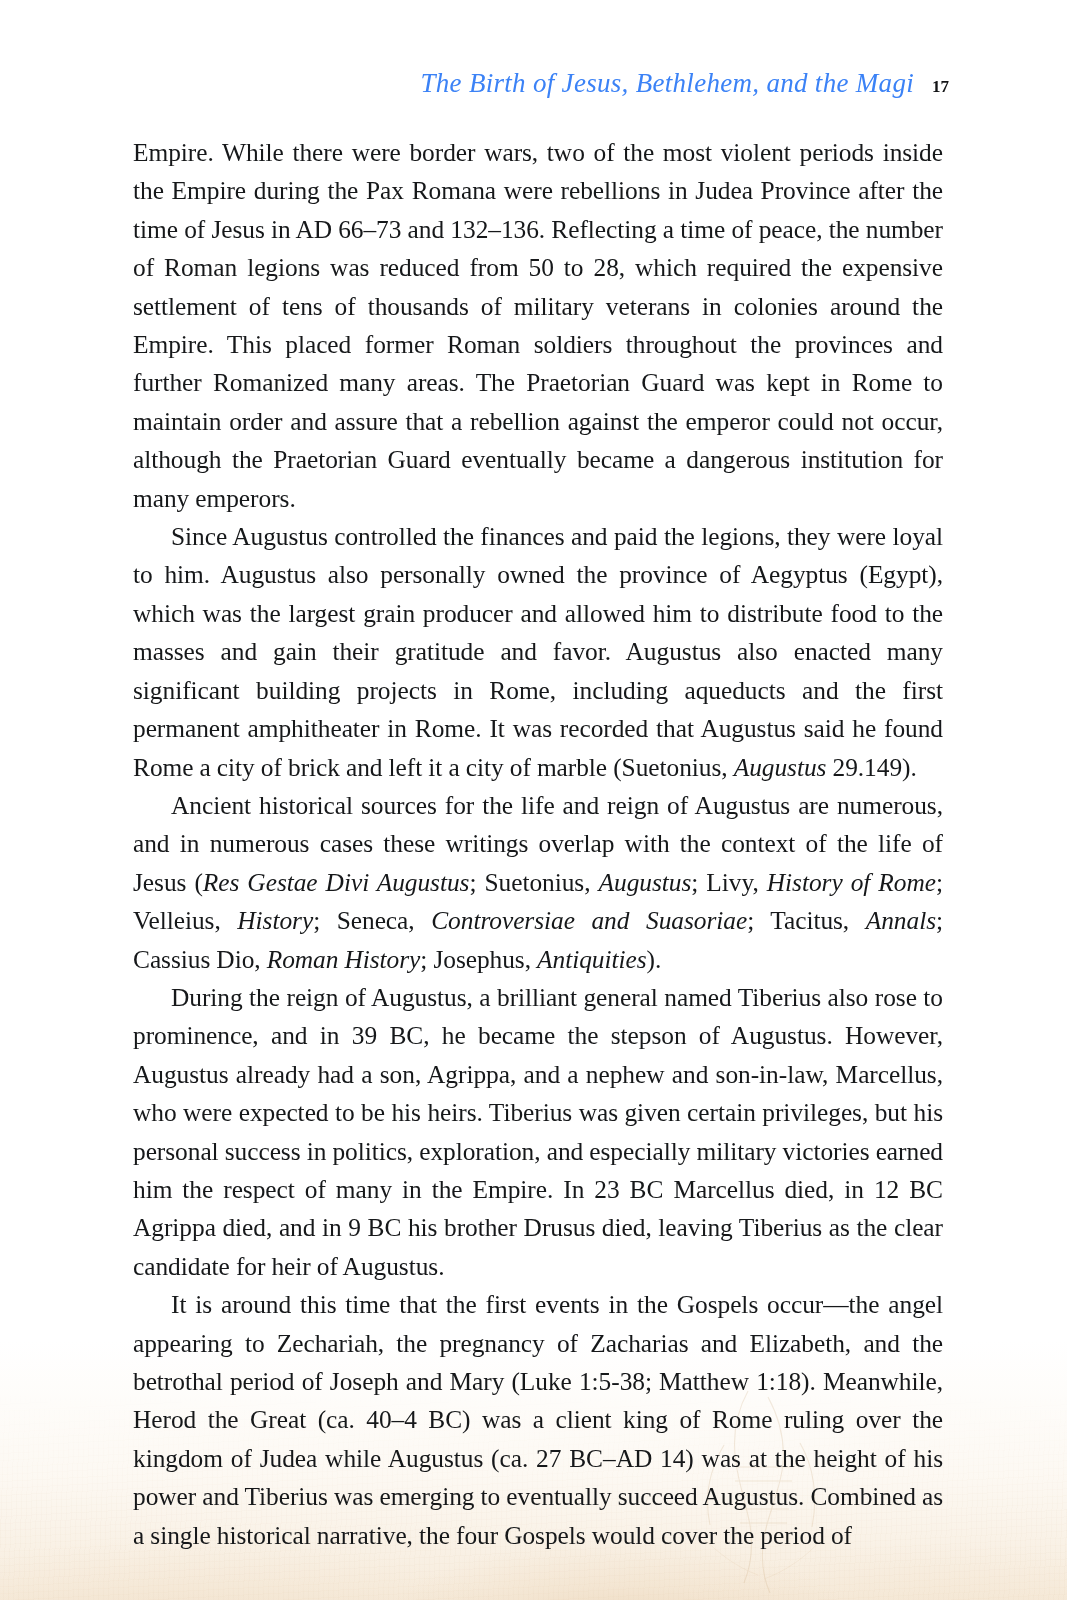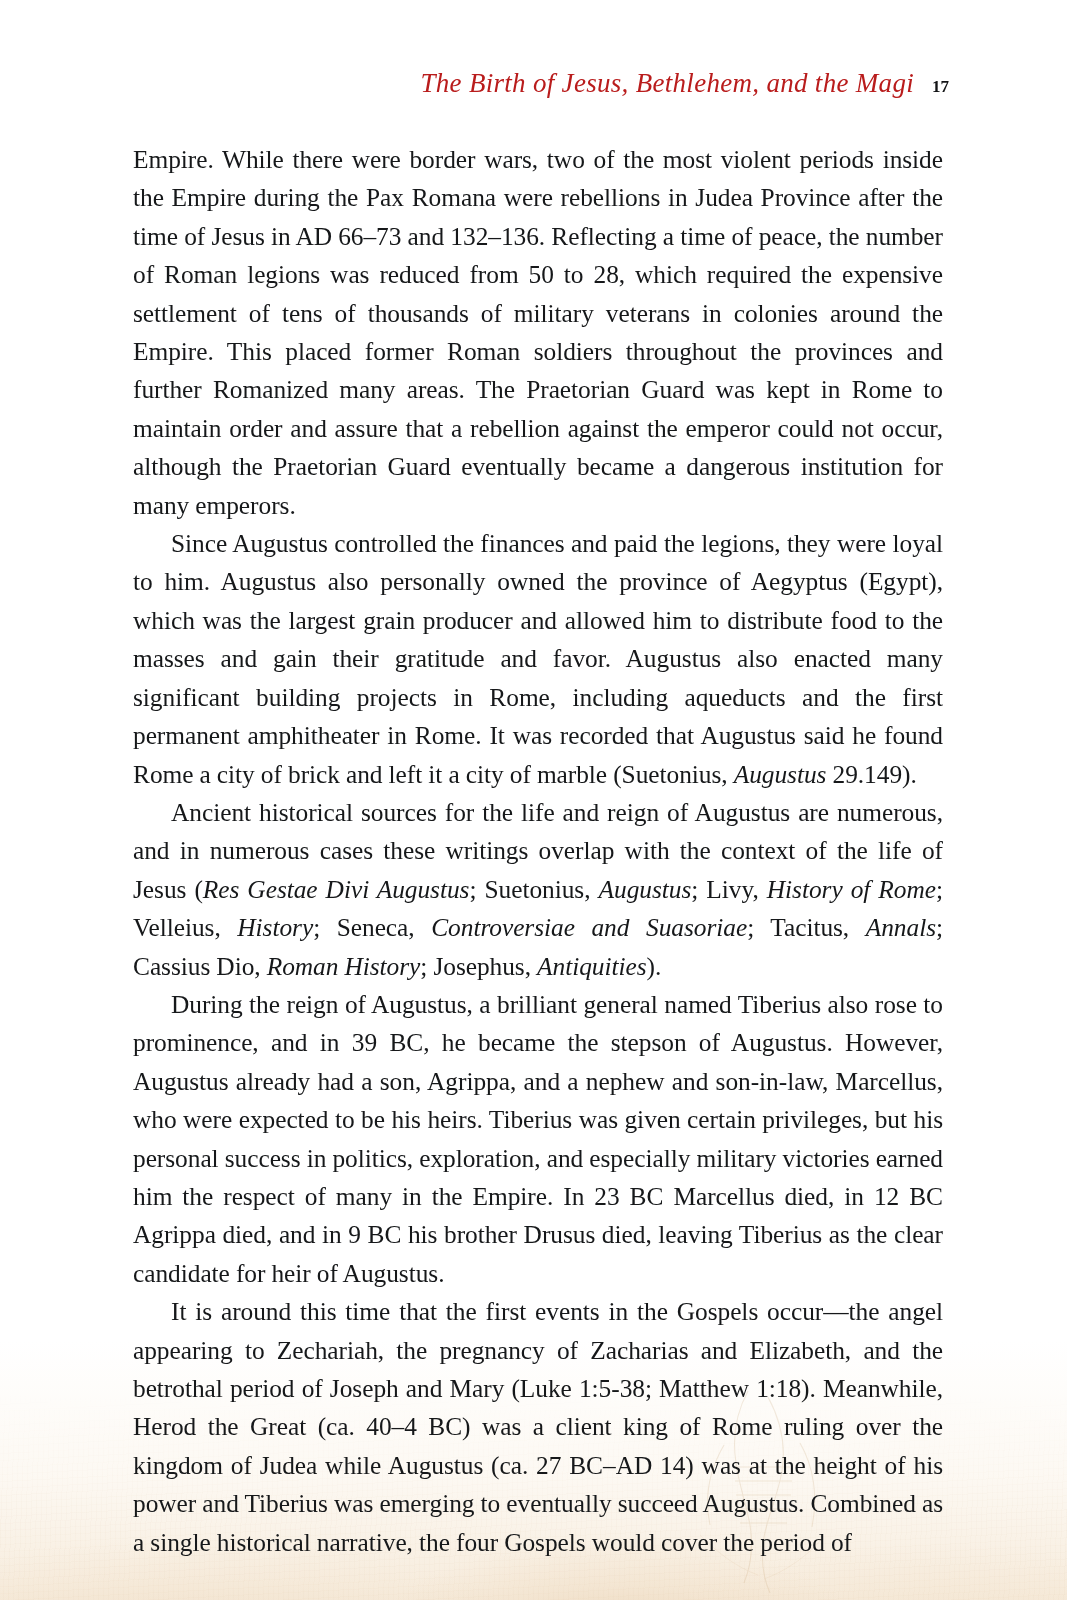--- a/index.html
+++ b/index.html
@@ -70,35 +70,35 @@
     text-align: right;
     padding-right: 118px;
     box-sizing: border-box;
     z-index: 2;
     white-space: nowrap;
   }
   .running-head-title {
     font-style: italic;
     font-size: 27px;
     letter-spacing: 0.3px;
-    color: #b91c1c;
+    color: #3b82f6;
     margin-left: 40px;
   }
   .running-head-folio {
     font-weight: bold;
     font-size: 17px;
     color: #131416;
     margin-left: 18px;
     font-style: normal;
   }
 
   
   .text-block {
     position: absolute;
-    top: 140px;
+    top: 133px;
     left: 133px;
     width: 810px;
     z-index: 2;
   }
   p.body-par {
     margin: 0;
     font-size: 25.4px;
     line-height: 38.4px;
     text-align: justify;
     text-justify: inter-word;

